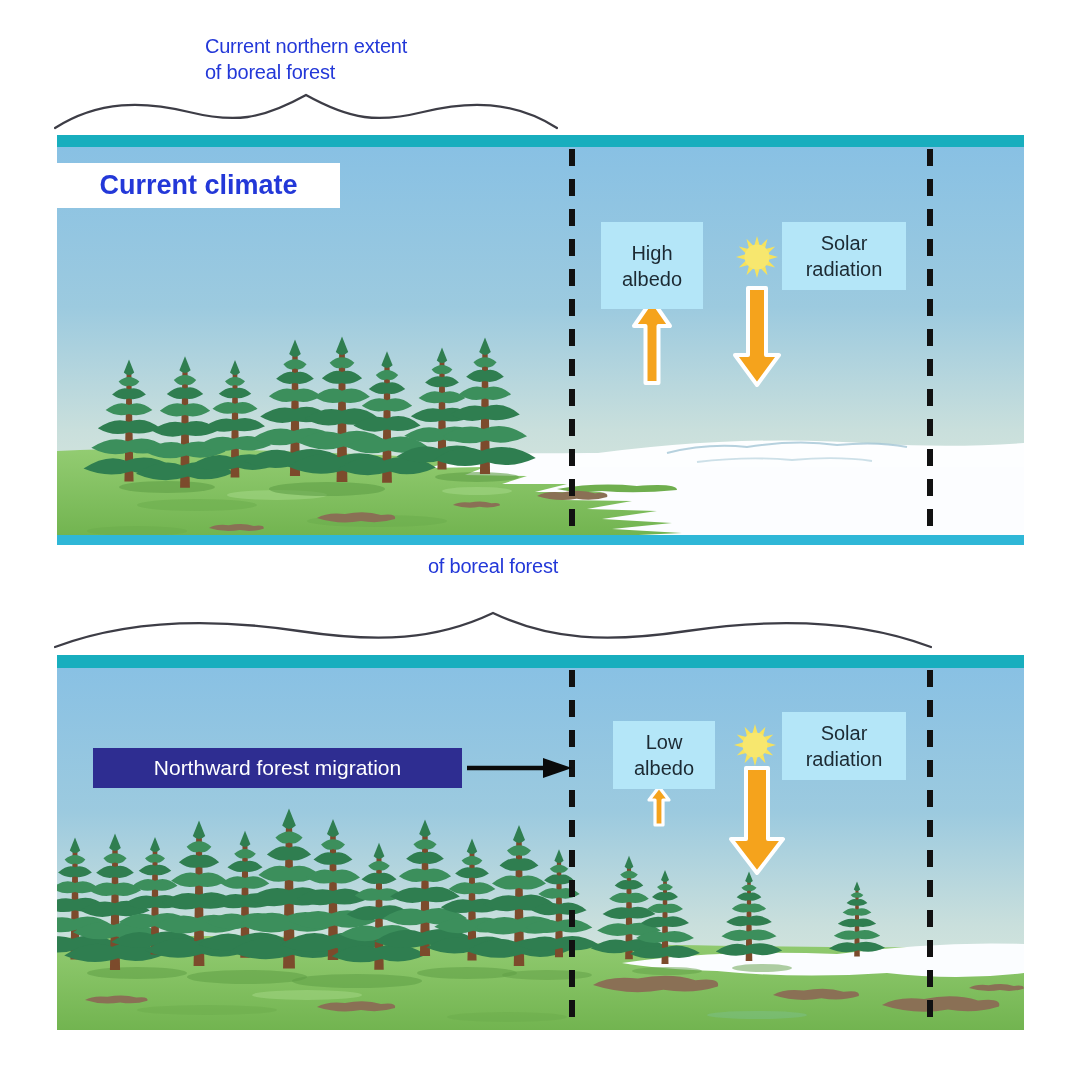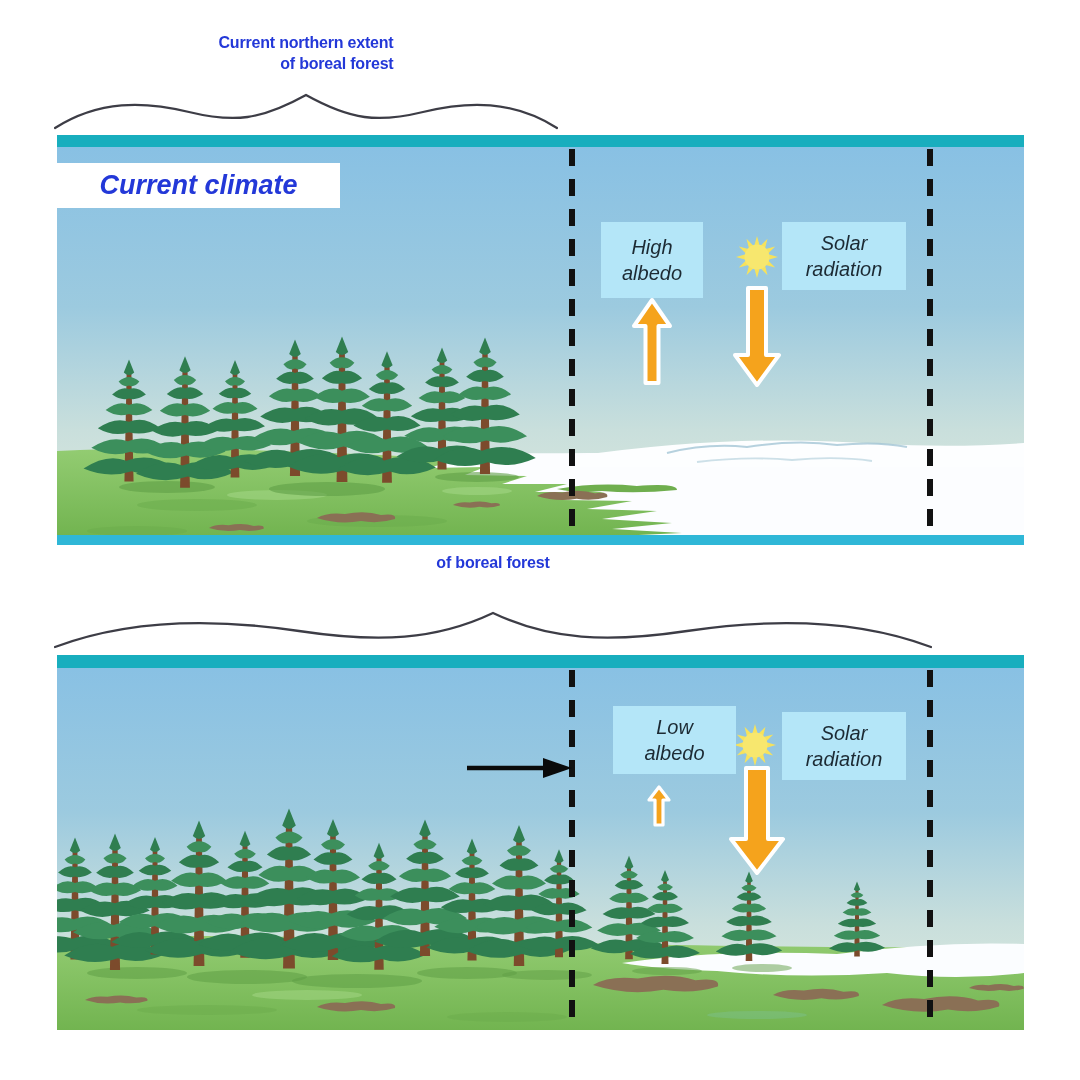--- a/index.html
+++ b/index.html
@@ -1,28 +1,28 @@
 <!DOCTYPE html>
 <html><head>
 <meta charset="utf-8">
 <style>
   html,body{margin:0;padding:0;background:#ffffff;}
   #stage{position:relative;width:1080px;height:1080px;background:#ffffff;overflow:hidden;
          font-family:"Liberation Sans", sans-serif;}
-  .annotation{position:absolute;transform:translateX(-50%);text-align:right;
-              color:#2338d8;font-size:16px;font-weight:700;line-height:1.3;letter-spacing:-0.2px;}
+  .annotation{position:absolute;transform:translateX(-50%);text-align:left;
+              color:#2338d8;font-size:20px;font-weight:400;line-height:1.3;letter-spacing:-0.2px;}
   .annotation span{display:block;}
   .brace{position:absolute;}
   .panel{position:absolute;width:967px;overflow:hidden;
          background:linear-gradient(180deg,#87c0e4 0%,#9ccadf 42%,#c9dfdc 72%,#e2ecdf 100%);}
   #panel-current{left:57px;top:135px;height:410px;}
   #panel-warming{left:57px;top:655px;height:375px;}
   .panel svg.scene{position:absolute;left:0;top:0;z-index:1;}
   .overlay{position:absolute;z-index:2;display:flex;flex-direction:column;
-           align-items:center;justify-content:center;font-style:italic;}
+           align-items:center;justify-content:center;}
   .title-box{background:#ffffff;color:#2338d8;font-size:27px;font-weight:700;}
   .info-box{background:#b4e6f8;color:#1c2a33;font-size:20px;font-weight:500;line-height:1.3;}
   .info-box span{display:block;}
   .migration-box{background:#2e2d91;color:#ffffff;font-size:21px;font-weight:500;}
 </style>
 </head>
 <body>
 
 <div id="stage">
 
@@ -110,21 +110,21 @@
       <line x1="873" y1="14" x2="873" y2="399" stroke="#111111" stroke-width="6" stroke-dasharray="17 13"></line>
 
       <use href="#sun" x="0" y="0" transform="translate(700,122)"></use>
       <path transform="translate(595,206.5)" d="M0,-41.5 L18,-15.5 L6.5,-15.5 L6.5,41.5 L-6.5,41.5 L-6.5,-15.5 L-18,-15.5 Z" fill="#f5a31c" stroke="#ffffff" stroke-width="4" stroke-linejoin="round"></path>
       <path transform="translate(700,201.5)" d="M0,48.5 L22,18.5 L9,18.5 L9,-48.5 L-9,-48.5 L-9,18.5 L-22,18.5 Z" fill="#f5a31c" stroke="#ffffff" stroke-width="4" stroke-linejoin="round"></path>
     </svg>
 
     <div class="overlay title-box" style="left:0;top:28px;width:283px;height:45px;">
       <span>Current climate</span>
     </div>
-    <div class="overlay info-box" style="left:544px;top:87px;width:102px;height:76px;">
+    <div class="overlay info-box" style="left:544px;top:87px;width:102px;height:87px;">
       <span>High</span>
       <span>albedo</span>
     </div>
     <div class="overlay info-box" style="left:725px;top:87px;width:124px;height:68px;">
       <span>Solar</span>
       <span>radiation</span>
     </div>
   </div>
 
   <div class="panel" id="panel-warming">
@@ -181,21 +181,24 @@
       <g>
         <line x1="410" y1="113" x2="490" y2="113" stroke="#0a0a0a" stroke-width="4.5"></line>
         <polygon points="515,113 486,103 486,123" fill="#0a0a0a"></polygon>
       </g>
 
       <use href="#sun" transform="translate(698,90)"></use>
       <path transform="translate(602,151)" d="M0,-19 L10,-6 L4,-6 L4,19 L-4,19 L-4,-6 L-10,-6 Z" fill="#f5a31c" stroke="#ffffff" stroke-width="3.2" stroke-linejoin="round"></path>
       <path transform="translate(700,165.5)" d="M0,52.5 L26,18.5 L11,18.5 L11,-52.5 L-11,-52.5 L-11,18.5 L-26,18.5 Z" fill="#f5a31c" stroke="#ffffff" stroke-width="4" stroke-linejoin="round"></path>
     </svg>
 
-    <div class="overlay info-box" style="left:556px;top:51px;width:123px;height:68px;">
+    <div class="overlay migration-box" style="left:36px;top:93px;width:369px;height:40px;">
+      <span>Northward forest migration</span>
+    </div>
+    <div class="overlay info-box" style="left:556px;top:66px;width:102px;height:68px;">
       <span>Low</span>
       <span>albedo</span>
     </div>
     <div class="overlay info-box" style="left:725px;top:57px;width:124px;height:68px;">
       <span>Solar</span>
       <span>radiation</span>
     </div>
   </div>
 
 </div>

